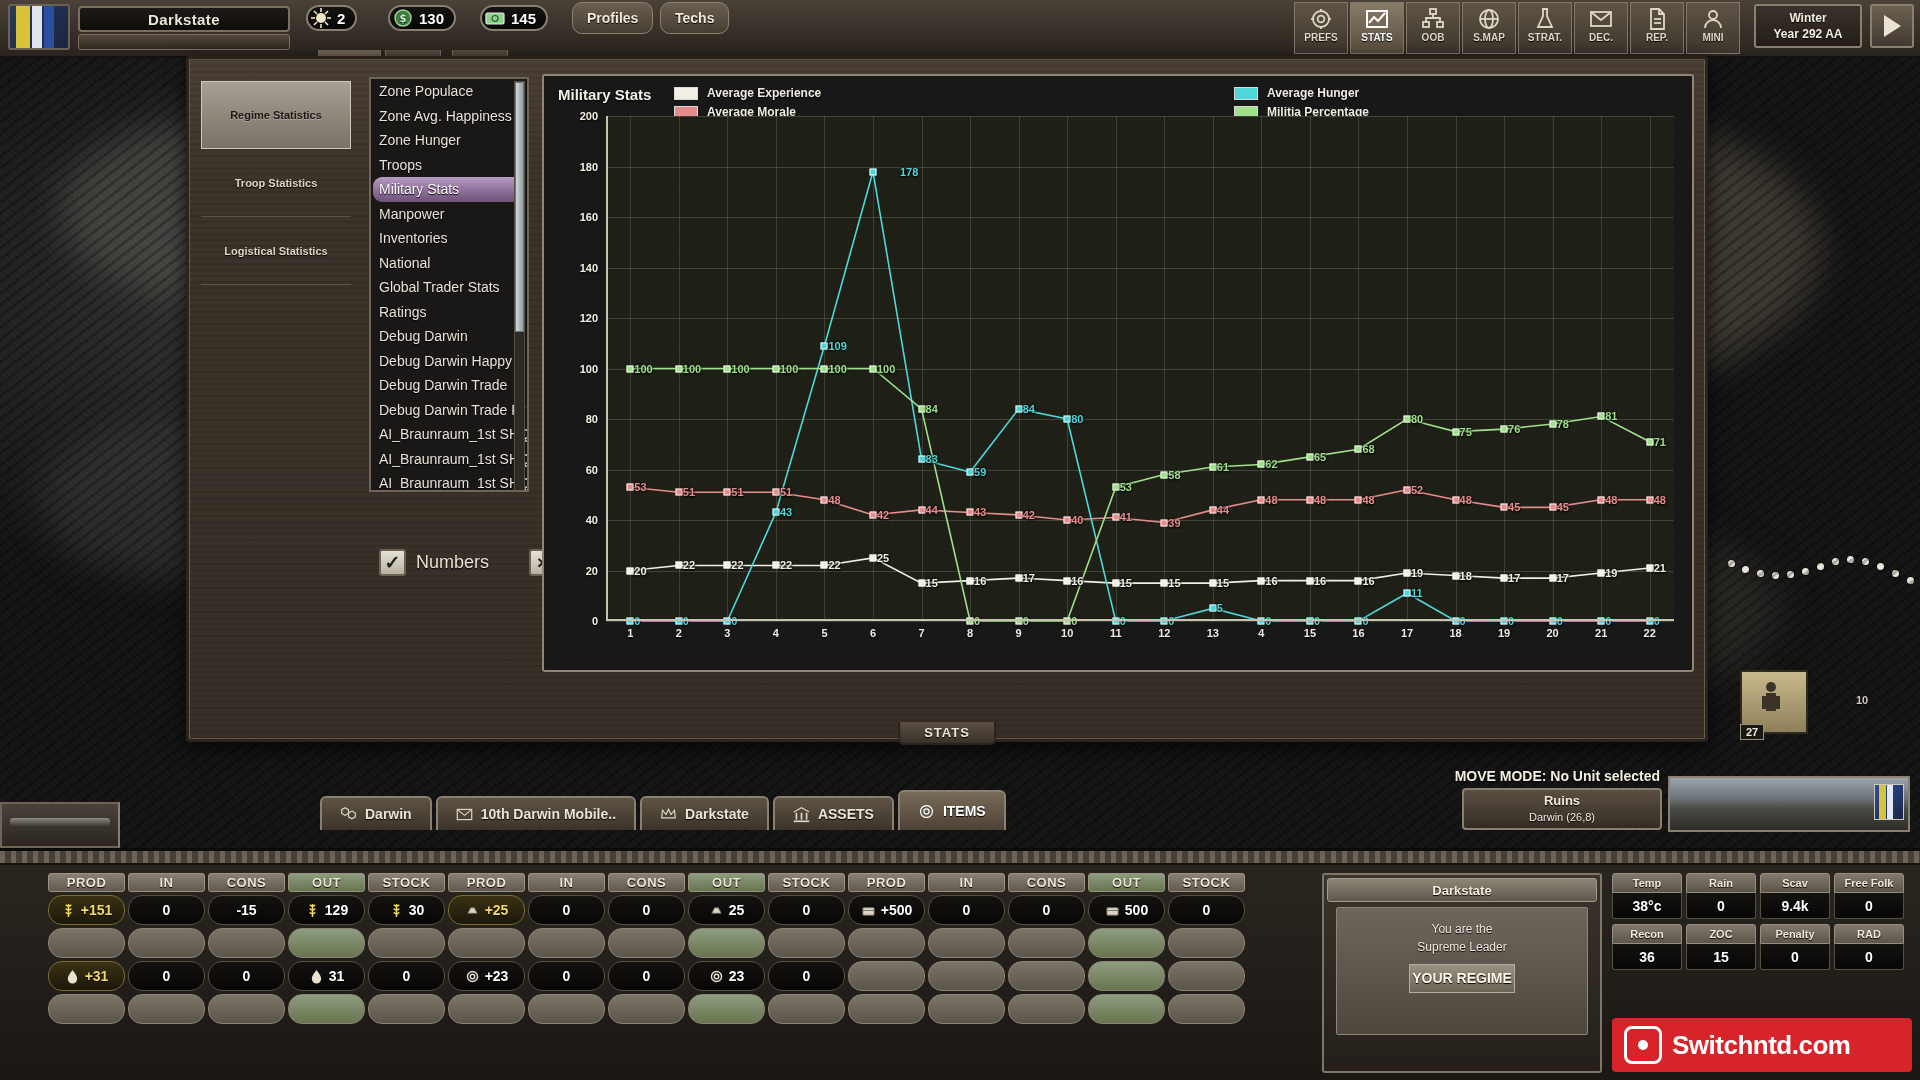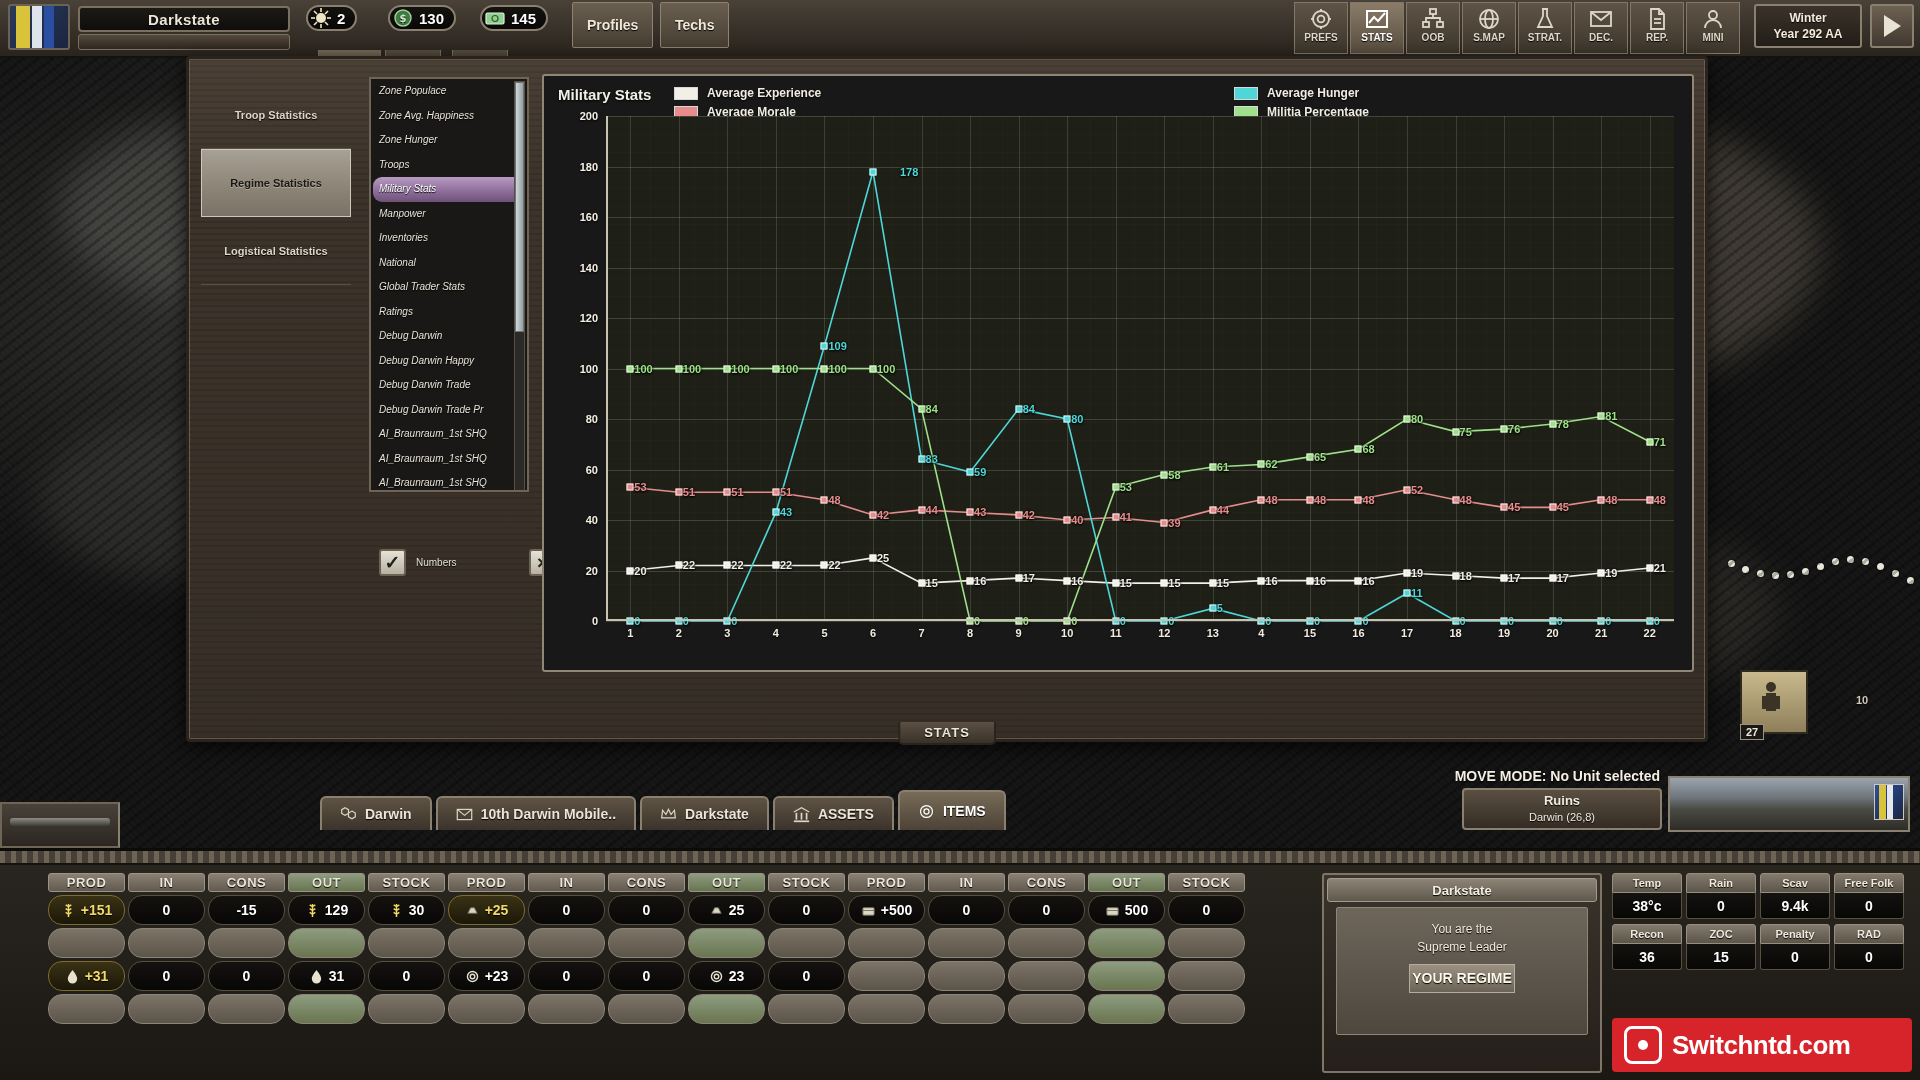--- a/index.html
+++ b/index.html
@@ -69,23 +69,23 @@
   .res-pill {
     position:absolute; top:5px; height:26px;
     background: linear-gradient(180deg,#15130f,#090807);
     border:2px solid #8a8070; border-radius:13px;
     display:flex; align-items:center; gap:6px; padding:0 10px 0 3px;
     color:#fff; font-size:15px; font-weight:bold; text-shadow:0 1px 1px #000;
   }
   .res-ico { width:20px; height:20px; border-radius:50%; display:block; }
 
   .topmenu-btn {
-    position:absolute; top:2px; height:46px; padding:0 14px;
+    position:absolute; top:2px; height:32px; padding:0 14px;
     background: linear-gradient(180deg,#6a5f50,#463d32);
-    border:1px solid #8e8371; border-radius:2px;
+    border:1px solid #8e8371; border-radius:10px;
     color:#efe9dc; font-size:14px; font-weight:bold;
     display:flex; align-items:center; justify-content:center;
     text-shadow:0 1px 1px #000;
   }
 
   
   .vtab {
     position:absolute; height:26px; padding:0 16px;
     background: linear-gradient(180deg,#574c3f,#3a3229);
     border:1px solid #7a7060; border-top:none;
@@ -166,23 +166,22 @@
   }
 
   
   #stat-list {
     position:absolute; left:180px; top:18px; width:160px; height:415px;
     background:#191816; border:2px solid #6e6557;
     overflow:hidden;
   }
   .sl-item {
     height:24.5px; line-height:24.5px; padding-left:8px;
-    color:#e8e3d6; font-size:10px; white-space:nowrap;
+    color:#e8e3d6; font-size:14px; white-space:nowrap;
     text-shadow:0 1px 1px #000;
-    font-style:italic;
   }
   .sl-item.sel {
     background: linear-gradient(180deg,#b79bc1 0%, #8f6f9c 55%, #6e5179 100%);
     color:#fff; border-radius:9px; margin:0 2px; padding-left:6px;
   }
   #sl-scroll {
     position:absolute; right:2px; top:2px; width:11px; height:411px;
     background:#2c2a26; border:1px solid #55503f;
   }
   #sl-thumb { position:absolute; left:0; top:0; width:9px; height:250px;
@@ -190,21 +189,21 @@
 
   
   .cbox-row { position:absolute; display:flex; align-items:center; gap:10px; }
   .cbox {
     width:27px;height:27px;
     background: linear-gradient(180deg,#e6e2d6,#b6b1a2);
     border:2px solid #6b6254; border-radius:3px;
     display:flex;align-items:center;justify-content:center;
     color:#23201a; font-size:19px; font-weight:bold; line-height:1;
   }
-  .cbox-lbl { color:#e6e0d2; font-size:10px; text-shadow:0 1px 1px #000; }
+  .cbox-lbl { color:#e6e0d2; font-size:18px; text-shadow:0 1px 1px #000; }
 
   
   #chart-panel {
     position:absolute; left:353px; top:15px; width:1152px; height:598px;
     background:#181818;
     border:2px solid #8f8776; border-radius:3px;
     overflow:hidden;
   }
   #chart-title {
     position:absolute; left:14px; top:10px;
@@ -590,22 +589,22 @@
   </div>
 </div>
 
 <div class="vtab active" style="left:318px; top:50px">MAP</div>
 <div class="vtab" style="left:385px; top:50px">HIS</div>
 <div class="vtab" style="left:452px; top:50px">VID</div>
 
 <div id="stats-window">
 
   <div id="cat-col">
+    <div class="cat-item active">Regime Statistics</div>
     <div class="cat-item">Troop Statistics</div>
-    <div class="cat-item active">Regime Statistics</div>
     <div class="cat-item">Logistical Statistics</div>
   </div>
 
   <div id="stat-list">
     <div class="sl-item">Zone Populace</div>
     <div class="sl-item">Zone Avg. Happiness</div>
     <div class="sl-item">Zone Hunger</div>
     <div class="sl-item">Troops</div>
     <div class="sl-item sel">Military Stats</div>
     <div class="sl-item">Manpower</div>

